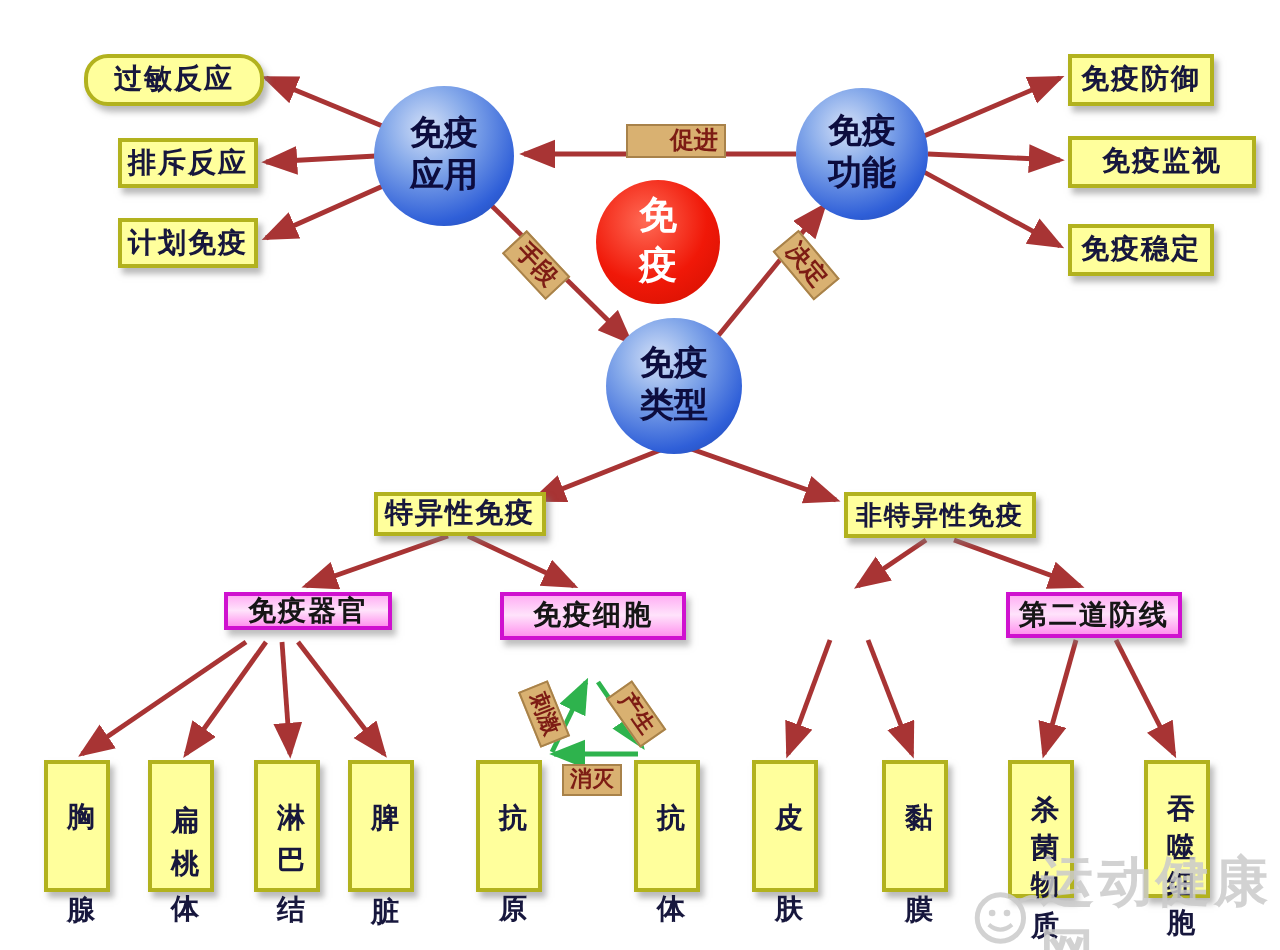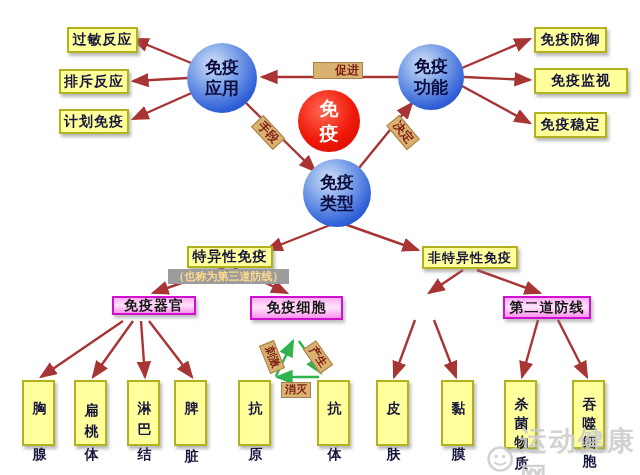--- a/index.html
+++ b/index.html
@@ -122,32 +122,31 @@
   <div class="circle blue" style="left:187px;top:43px;width:70px;height:70px;">
       <span>免疫应用</span>
     </div>
   <div class="circle blue" style="left:398px;top:44px;width:66px;height:66px;">
       <span>免疫功能</span>
     </div>
   <div class="circle blue" style="left:303px;top:159px;width:68px;height:68px;">
       <span>免疫类型</span>
     </div>
 
-  <div class="ybox" style="left:67px;top:27px;width:71px;height:26px;">过敏反应</div>
+  <div class="ybox" style="left:42px;top:27px;width:90px;height:26px;border-radius:12px;">过敏反应</div>
   <div class="ybox" style="left:59px;top:69px;width:70px;height:25px;">排斥反应</div>
   <div class="ybox" style="left:59px;top:109px;width:70px;height:25px;">计划免疫</div>
 
   <div class="ybox" style="left:534px;top:27px;width:73px;height:26px;">免疫防御</div>
   <div class="ybox" style="left:534px;top:68px;width:94px;height:26px;">免疫监视</div>
   <div class="ybox" style="left:534px;top:112px;width:73px;height:26px;">免疫稳定</div>
 
   <div class="ybox" style="left:187px;top:246px;width:86px;height:22px;font-size:14px;">特异性免疫</div>
   <div class="ybox" style="left:422px;top:246px;width:96px;height:23px;font-size:13px;">非特异性免疫</div>
 
-  <div class="note" style="left:168px;top:269px;width:121px;">（也称为第三道防线）</div>
 
   <div class="pbox" style="left:112px;top:296px;width:84px;height:19px;">免疫器官</div>
   <div class="pbox" style="left:250px;top:296px;width:93px;height:24px;">免疫细胞</div>
   <div class="pbox" style="left:503px;top:296px;width:88px;height:23px;">第二道防线</div>
 
   <div class="vbox" style="left:22px;top:380px;">胸腺</div>
   <div class="vbox" style="left:74px;top:380px;">扁桃体</div>
   <div class="vbox" style="left:127px;top:380px;">淋巴结</div>
   <div class="vbox" style="left:174px;top:380px;">脾脏</div>
   <div class="vbox" style="left:238px;top:380px;">抗原</div>

